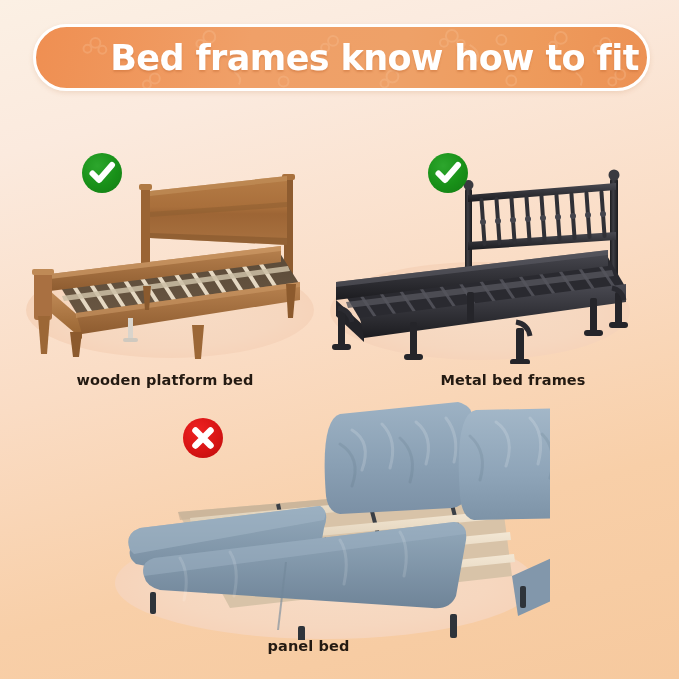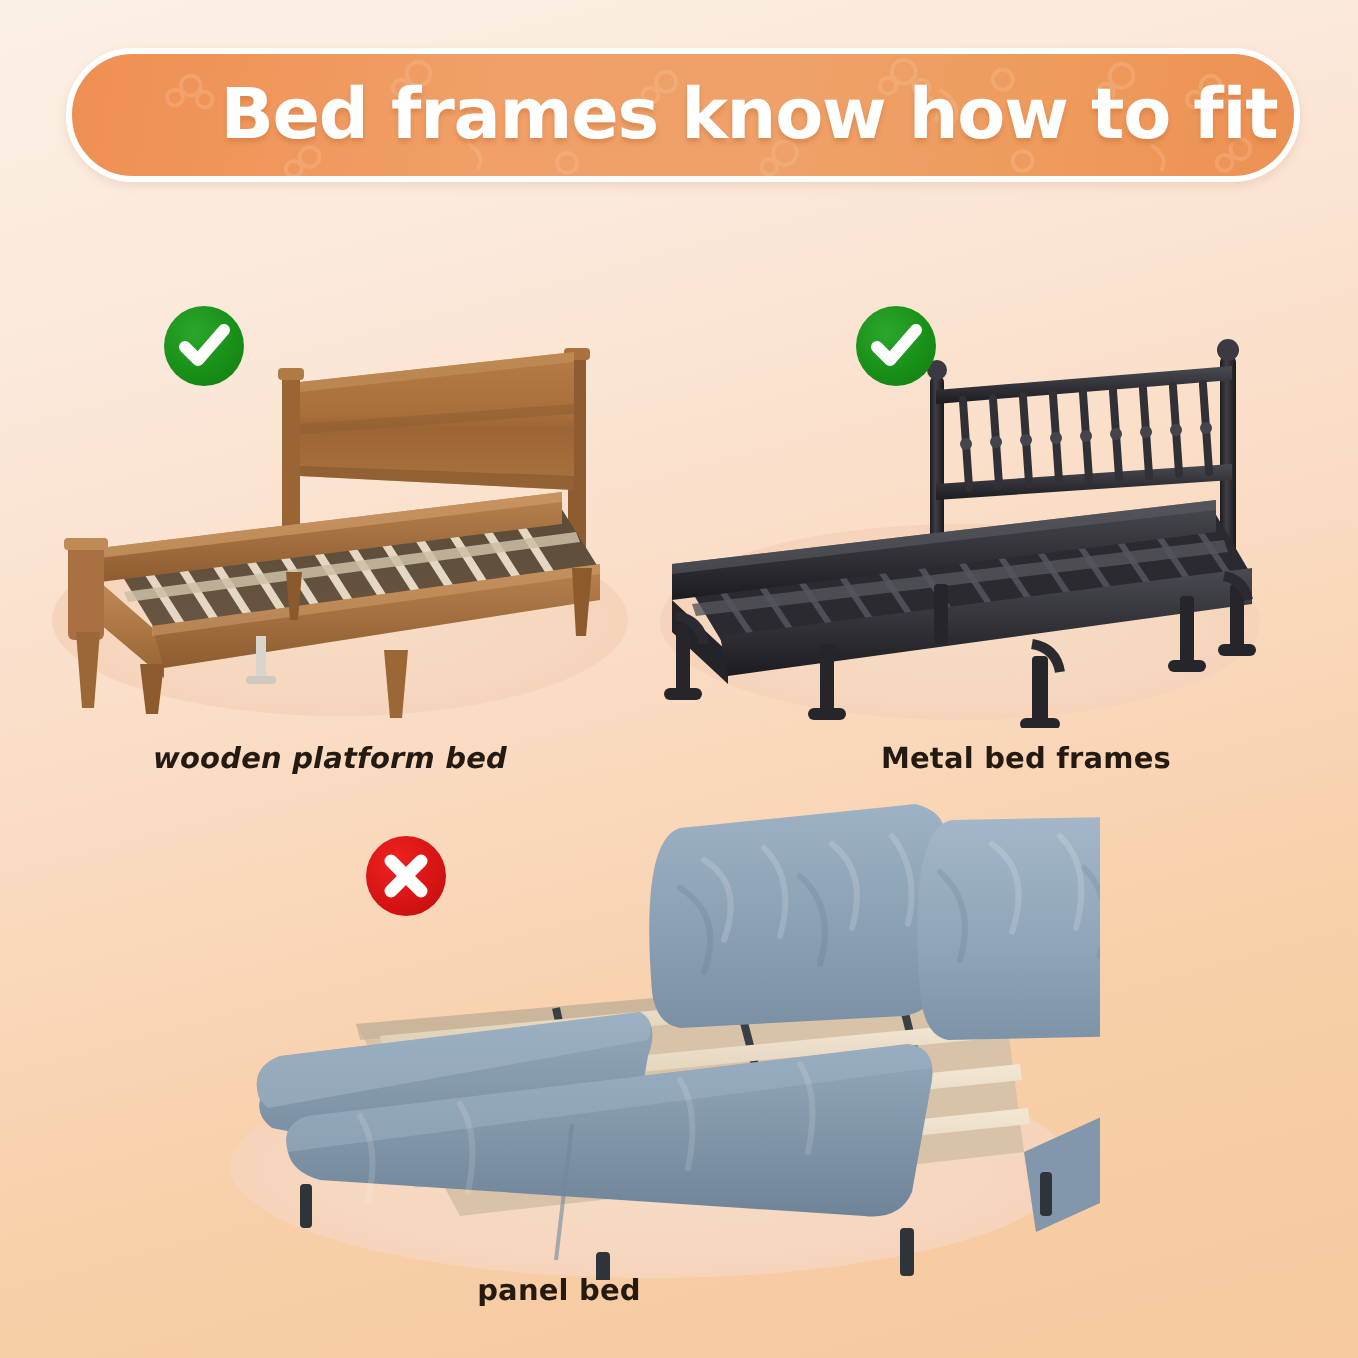--- a/index.html
+++ b/index.html
@@ -391,17 +391,17 @@
       <path d="M10.5 20.5 L17 27 L30 12" stroke="#ffffff" stroke-width="6" stroke-linecap="round" stroke-linejoin="round" fill="none"></path>
     </svg>
   </div>
 
   <div class="badge no" style="left:183px;top:418px;">
     <svg viewBox="0 0 40 40">
       <path d="M12.5 12.5 L27.5 27.5 M27.5 12.5 L12.5 27.5" stroke="#ffffff" stroke-width="6.5" stroke-linecap="round" fill="none"></path>
     </svg>
   </div>
 
-  <div class="caption" style="left:0px;top:372px;width:330px;font-style:italic;">wooden platform bed</div>
+  <div class="caption" style="left:0px;top:372px;width:330px;">wooden platform bed</div>
   <div class="caption" style="left:348px;top:372px;width:330px;">Metal bed frames</div>
-  <div class="caption" style="left:0px;top:638px;width:559px;">panel bed</div>
+  <div class="caption" style="left:0px;top:638px;width:559px;padding-left:29px;">panel bed</div>
 
 </div>
 
 </body></html>

